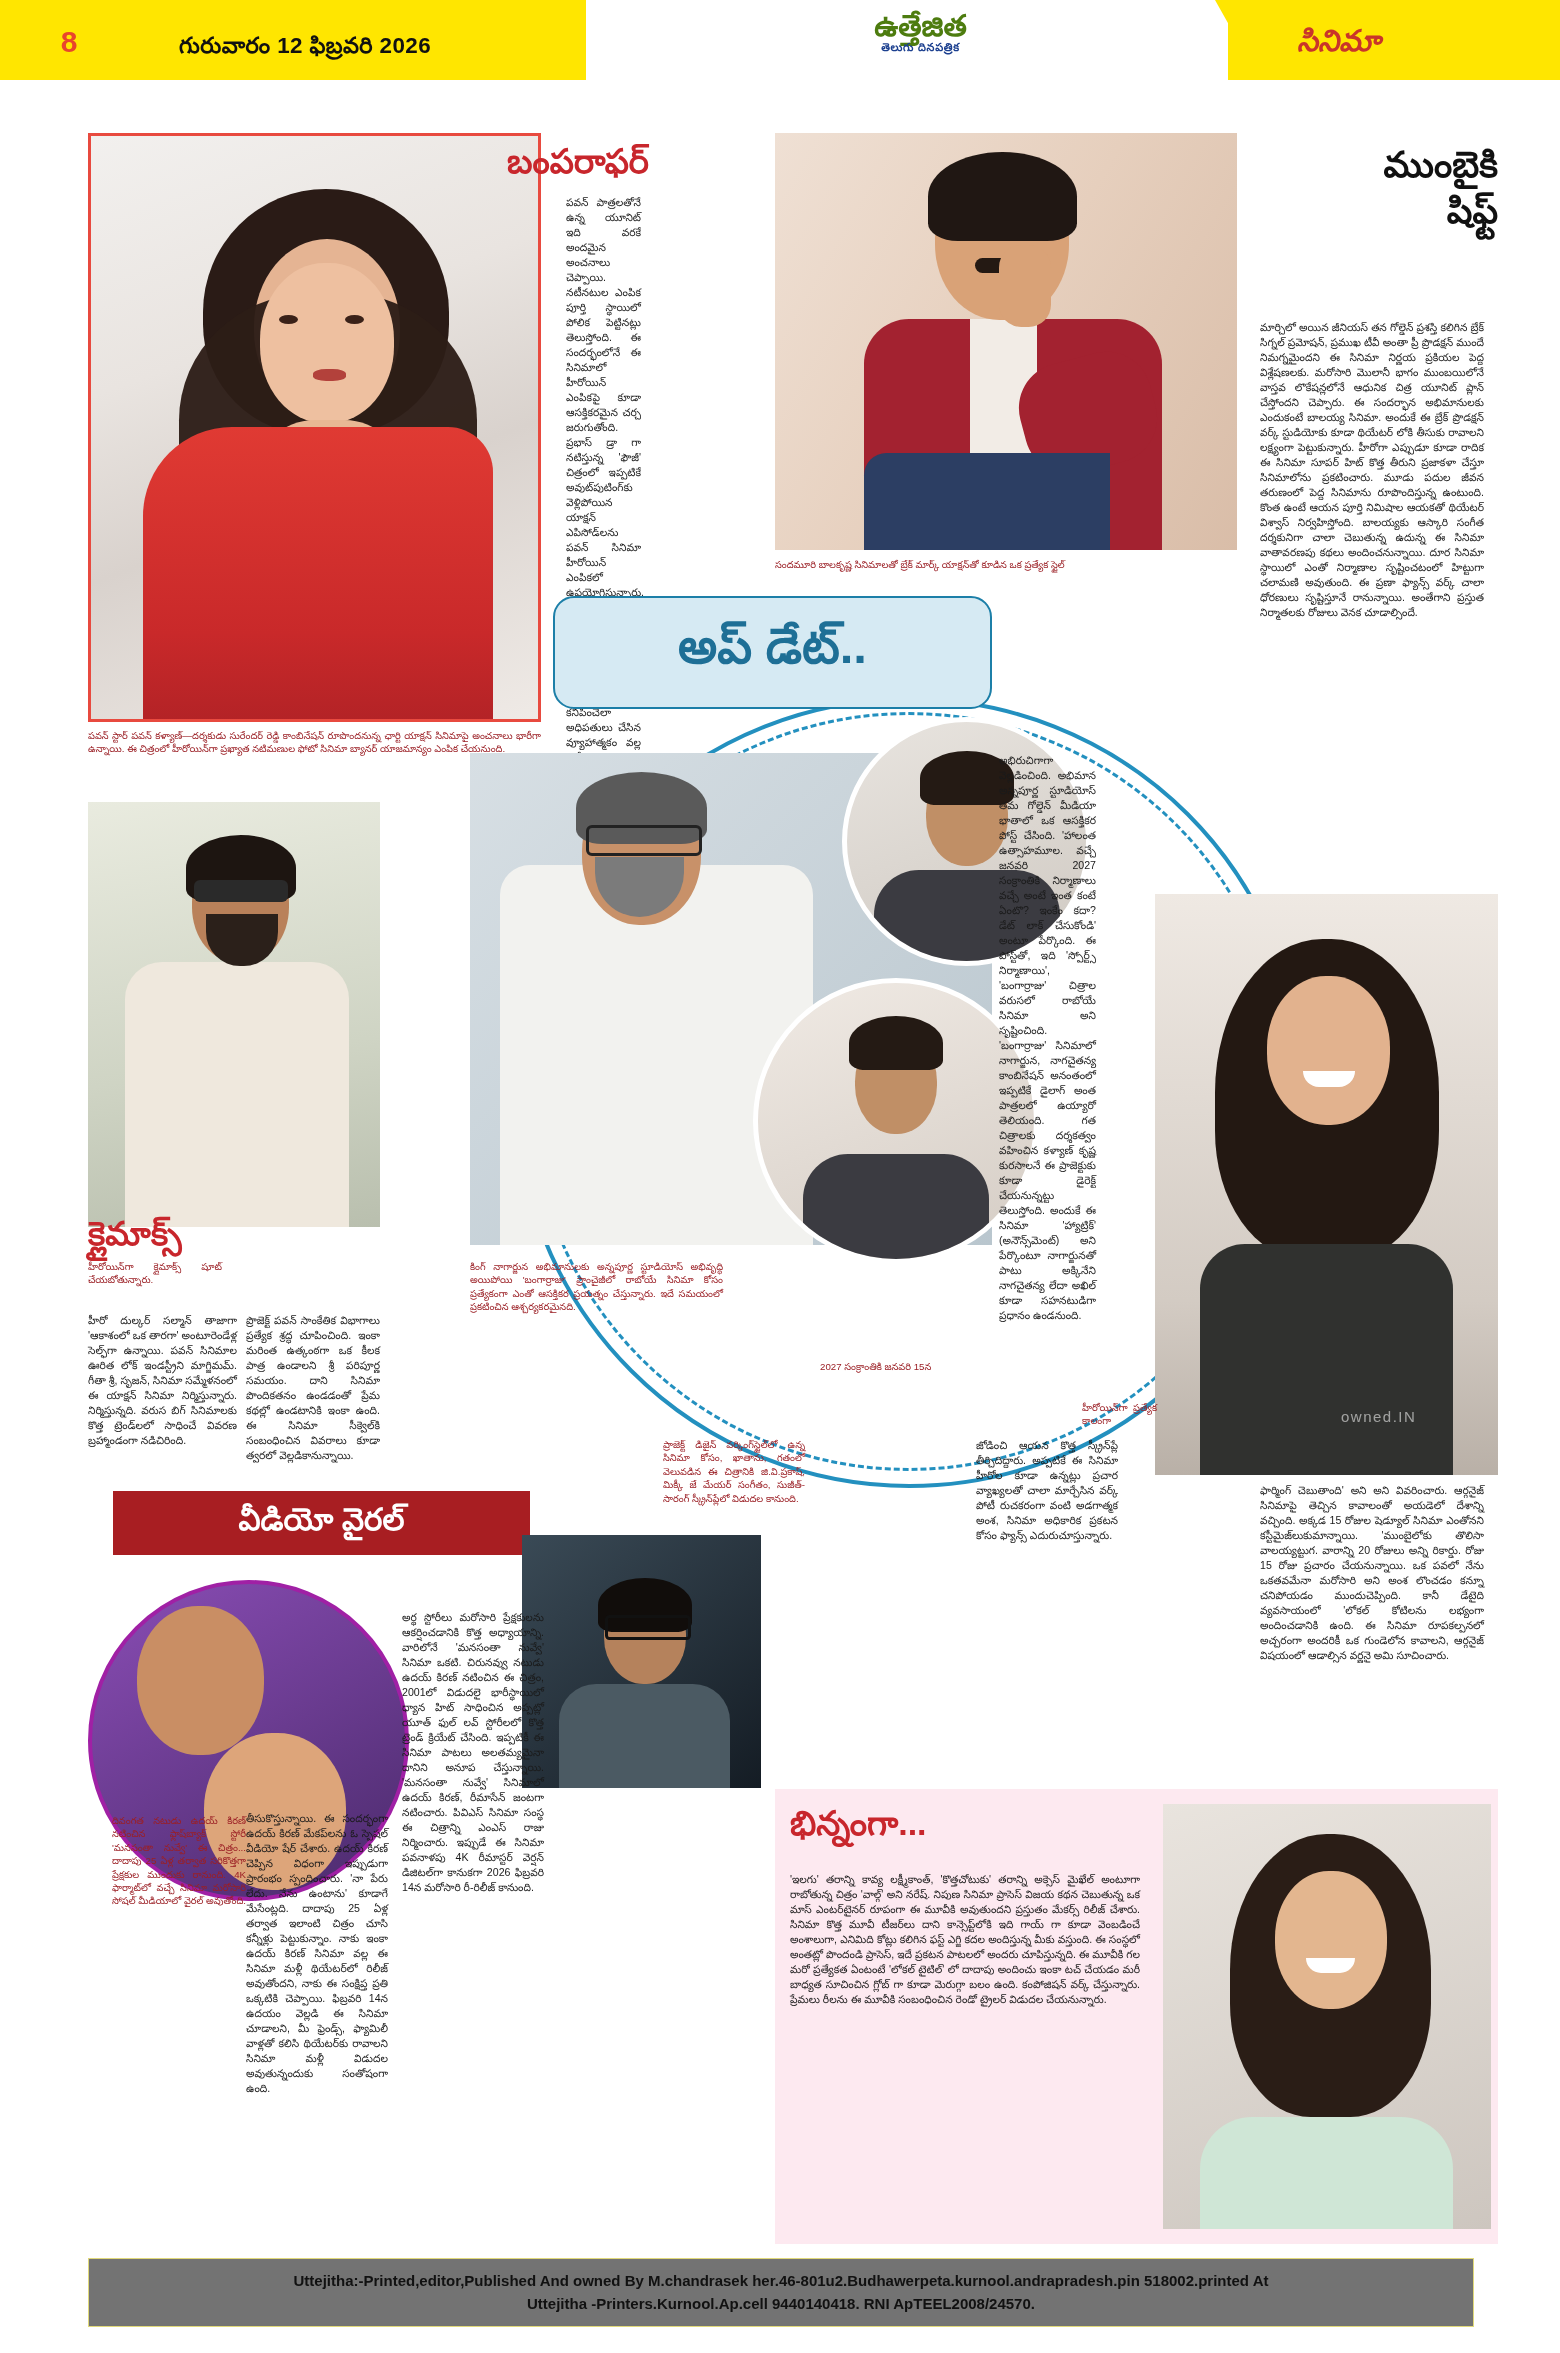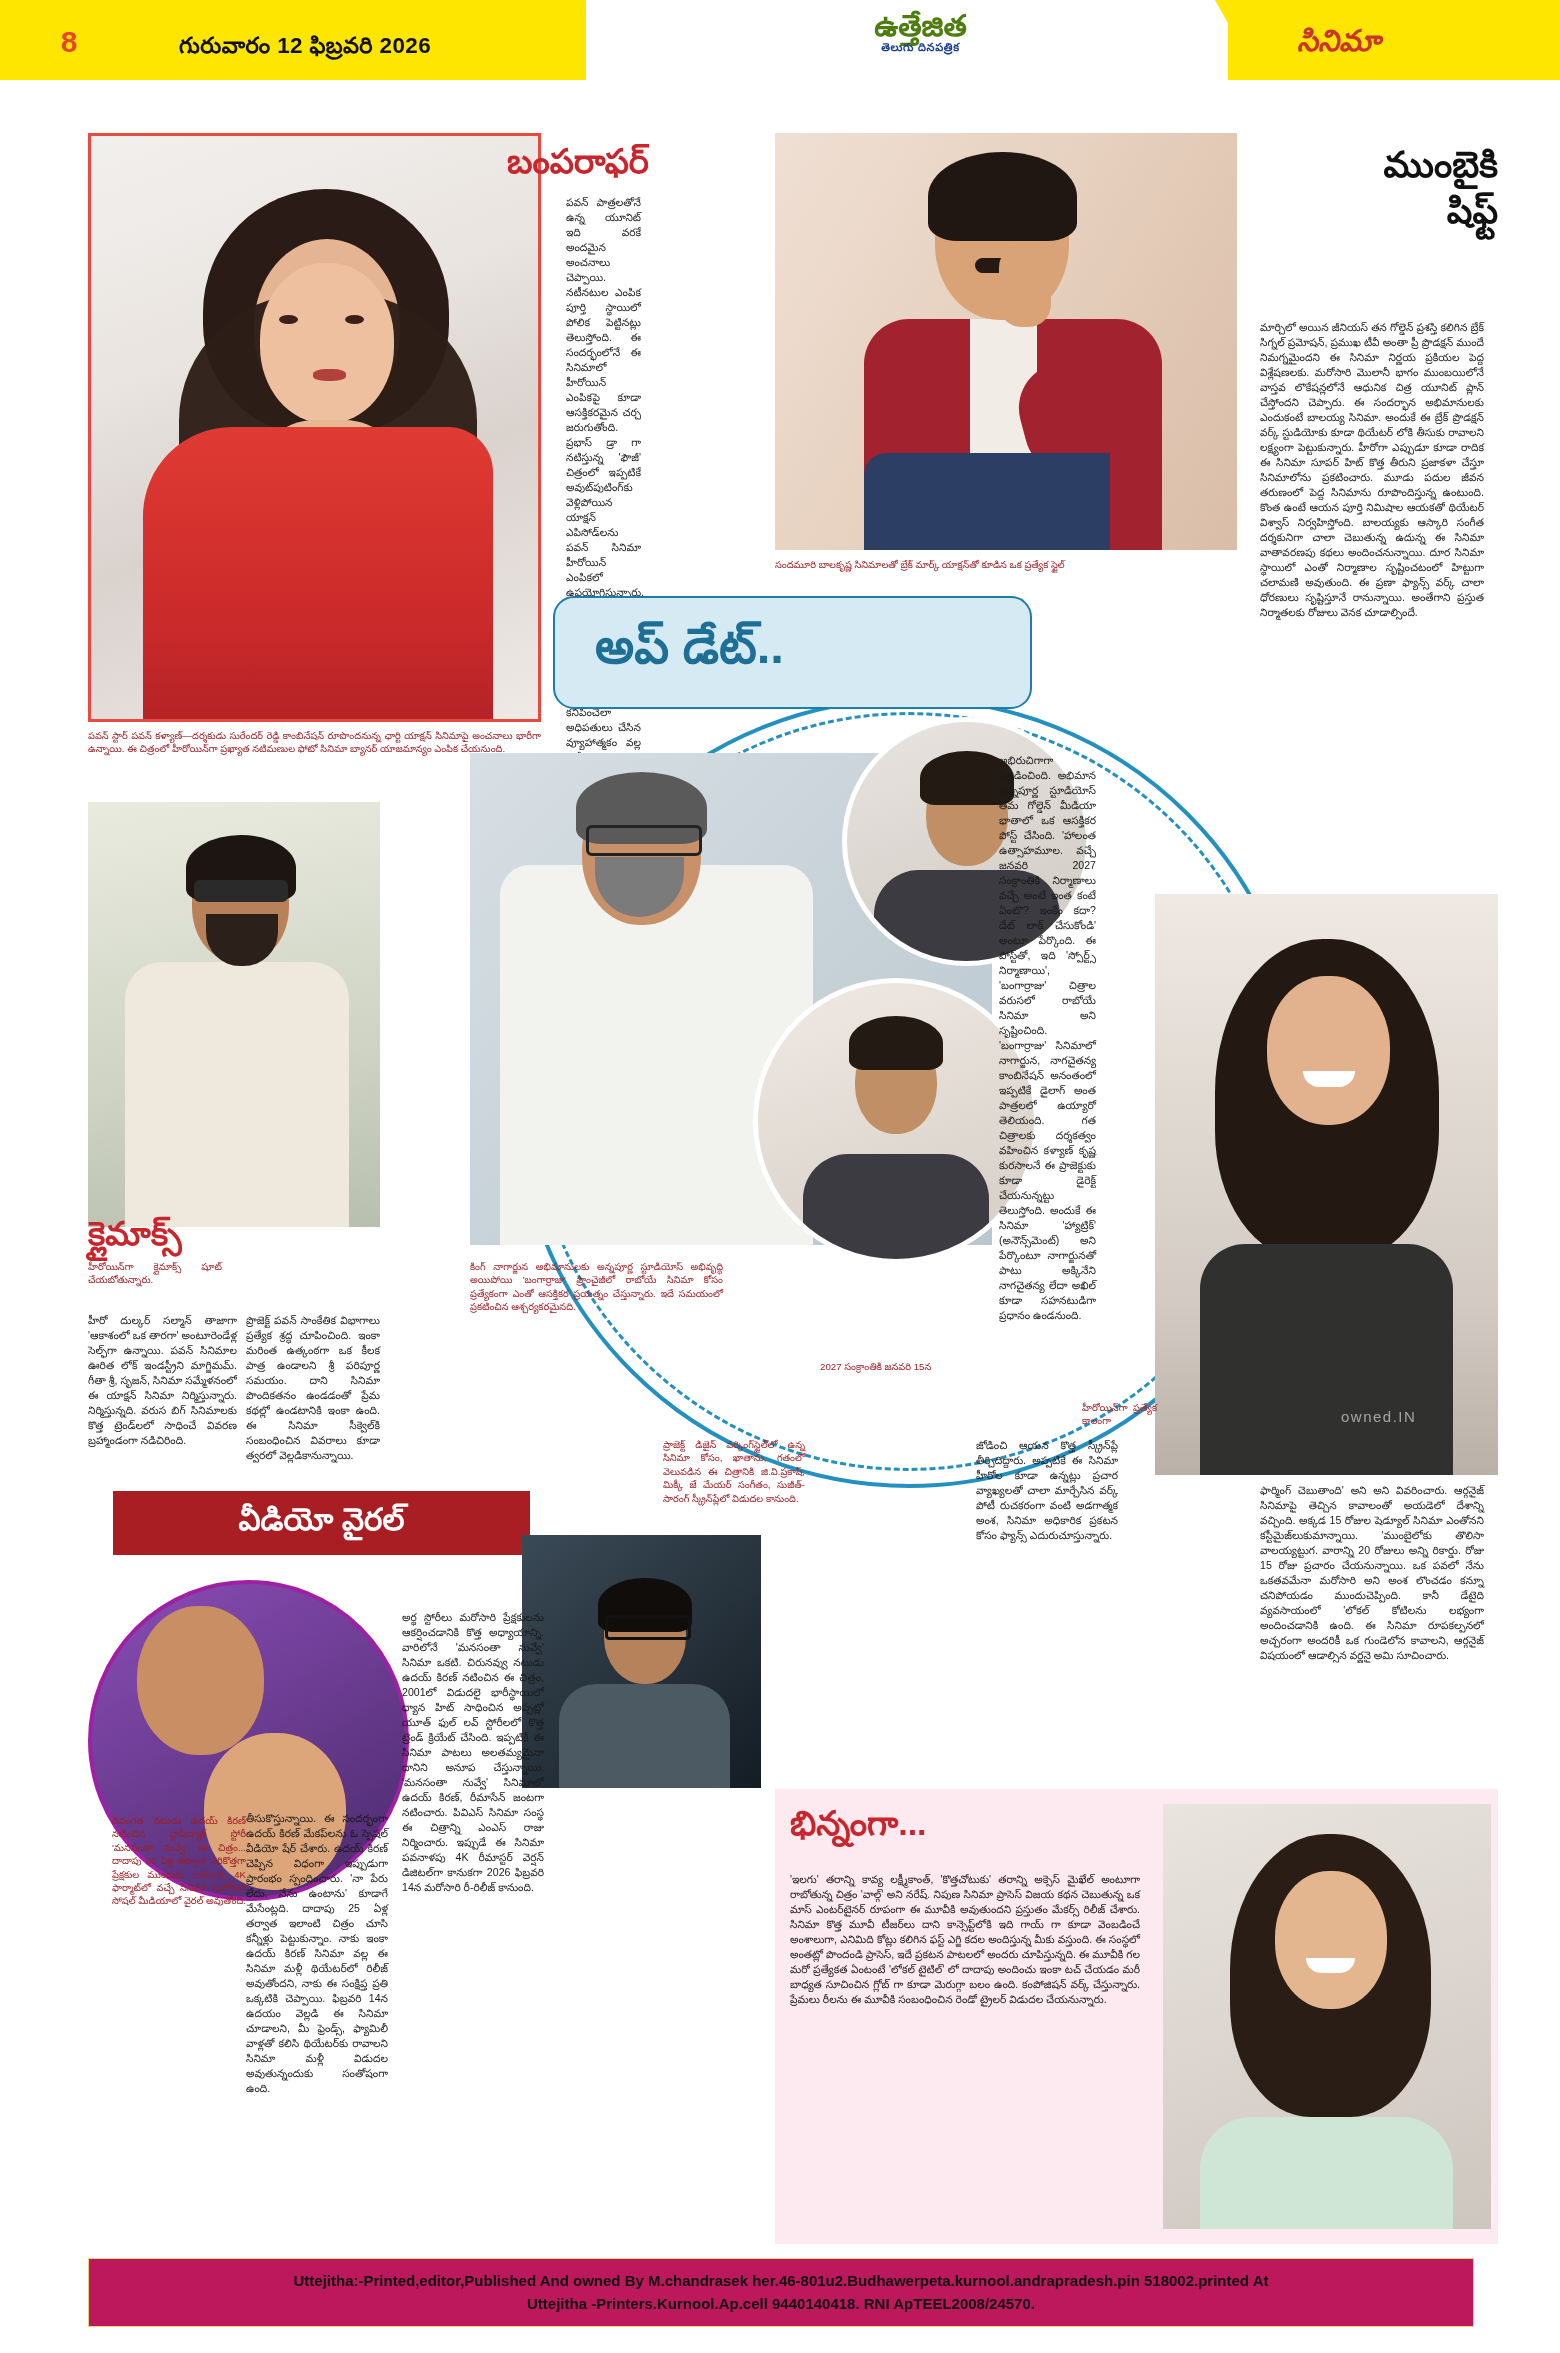--- a/index.html
+++ b/index.html
@@ -46,21 +46,21 @@
   .s2-coat{position:absolute;left:89px;top:186px;width:298px;height:231px;background:#a32230;border-radius:45px 45px 0 0;}
   .s2-shirt{position:absolute;left:195px;top:186px;width:67px;height:186px;background:#f2ece6;}
   .s2-arm{position:absolute;left:246px;top:224px;width:134px;height:112px;background:#a32230;border-radius:45px;transform:rotate(-15deg);}
   .s2-hand{position:absolute;left:224px;top:112px;width:52px;height:82px;background:#d9a277;border-radius:22.4px;}
   .s2-jeans{position:absolute;left:89px;top:320px;width:246px;height:97px;background:#2c3e63;border-radius:22.4px 0 0 0;}
   .s2-title{position:absolute;left:1252px;top:142px;width:246px;text-align:right;font-size:36px;font-weight:bold;color:#111;line-height:46px;}
   .s2-cap{position:absolute;left:775px;top:558px;width:462px;}
   .s2-sidecol{position:absolute;left:1260px;top:320px;width:224px;}
 
   
-  .upd-badge{position:absolute;left:553px;top:596px;width:435px;height:109px;background:#d6eaf3;border-radius:21px;border:2.2px solid #1c7fa8;display:flex;align-items:center;justify-content:flex-start;padding-left:40px;}
+  .upd-badge{position:absolute;left:553px;top:596px;width:435px;height:109px;background:#d6eaf3;border-radius:21px;border:2.2px solid #1c7fa8;display:flex;align-items:center;justify-content:center;}
   .upd-badge span{font-size:49px;font-weight:bold;color:#1e6f96;}
   .circle-big{position:absolute;left:514px;top:697px;width:783px;height:783px;border-radius:50%;border:4.5px solid #2390bf;background:#ffffff;}
   .circle-dash{position:absolute;left:529px;top:712px;width:753px;height:753px;border-radius:50%;border:3px dashed #2390bf;}
   .cmain-img{position:absolute;left:470px;top:753px;width:522px;height:492px;background:linear-gradient(135deg,#d7dfe4,#b9c6ce);overflow:hidden;}
   .cm-body{position:absolute;left:30px;top:112px;width:313px;height:380px;background:#f2f2ef;border-radius:30px 30px 0 0;}
   .cm-head{position:absolute;left:112px;top:30px;width:119px;height:142px;border-radius:48%;background:#c89169;}
   .cm-hair{position:absolute;left:106px;top:19.4px;width:131px;height:72px;border-radius:50% 50% 20% 20%;background:#5a5a5a;}
   .cm-beard{position:absolute;left:125px;top:104px;width:89px;height:60px;border-radius:0 0 45px 45px;background:#7b7b7b;}
   .cm-glass{position:absolute;left:116px;top:72px;width:110px;height:25px;border:3.7px solid #222;border-radius:6px;}
   .circ-inset-1{position:absolute;left:842px;top:717px;width:239px;height:239px;border-radius:50%;border:5.2px solid #ffffff;background:linear-gradient(160deg,#e8e4df,#cfc9c2);overflow:hidden;}
@@ -118,21 +118,21 @@
   .s6-hair{position:absolute;left:67px;top:30px;width:201px;height:283px;border-radius:48% 48% 40% 40%;background:#2a1d16;}
   .s6-face{position:absolute;left:112px;top:67px;width:112px;height:138px;border-radius:48%;background:#e3b68f;}
   .s6-smile{position:absolute;left:143px;top:154px;width:49px;height:15px;border-radius:0 0 27px 27px;background:#ffffff;}
   .s6-dress{position:absolute;left:37px;top:313px;width:253px;height:112px;background:#cfe6d6;border-radius:52px 52px 0 0;}
   .s6-text{position:absolute;left:790px;top:1872px;width:350px;}
   .mid-col2{position:absolute;left:663px;top:1438px;width:142px;}
   .mid-col3{position:absolute;left:820px;top:1360px;width:142px;}
   .mid-col4{position:absolute;left:976px;top:1438px;width:142px;}
 
   
-  .footer{position:absolute;left:88px;top:2258px;width:1386px;height:69px;background:#be185d;border:1.5px solid #e0d97a;box-sizing:border-box;display:flex;flex-direction:column;align-items:center;justify-content:center;}
+  .footer{position:absolute;left:88px;top:2258px;width:1386px;height:69px;background:#737373;border:1.5px solid #e0d97a;box-sizing:border-box;display:flex;flex-direction:column;align-items:center;justify-content:center;}
   .footer div{font-size:15px;font-weight:bold;color:#111;line-height:22.4px;text-align:center;}
   .cap{font-size:9.7px;line-height:13.4px;color:#9b1f25;text-align:justify;}
 </style>
 </head>
 <body>
 
 <div class="page">
 
   <div class="masthead">
     <div class="mast-white"></div>

